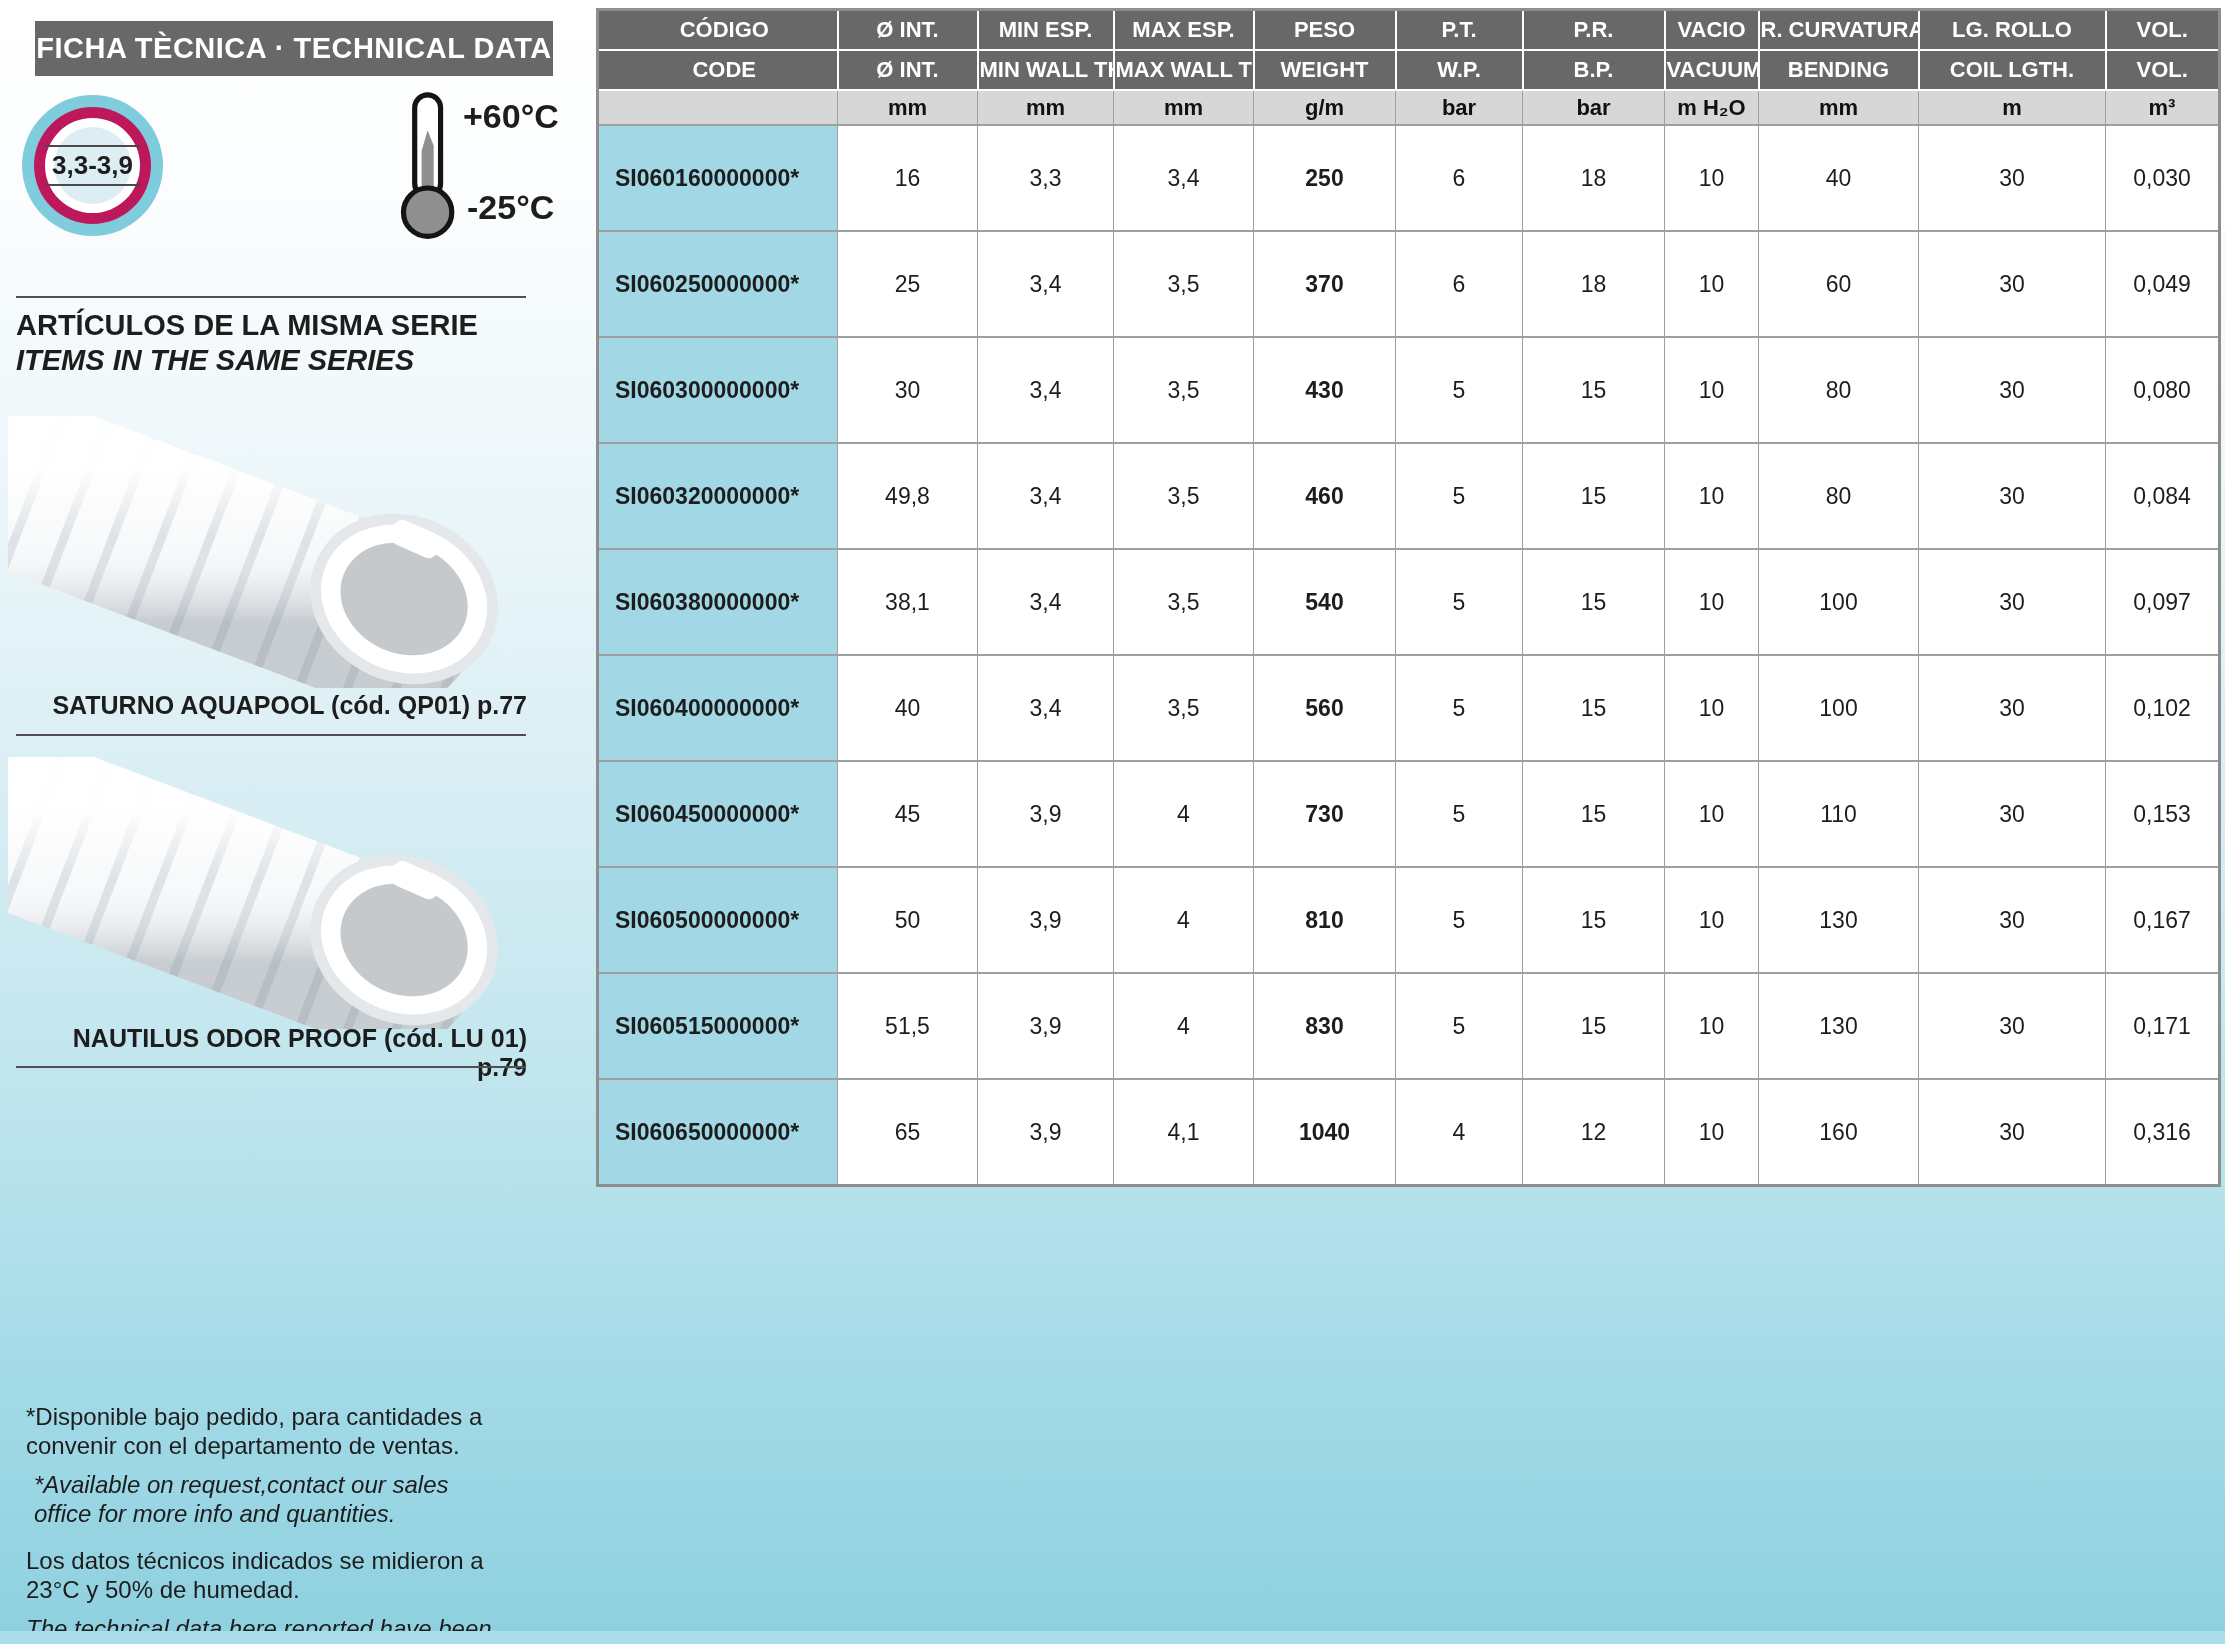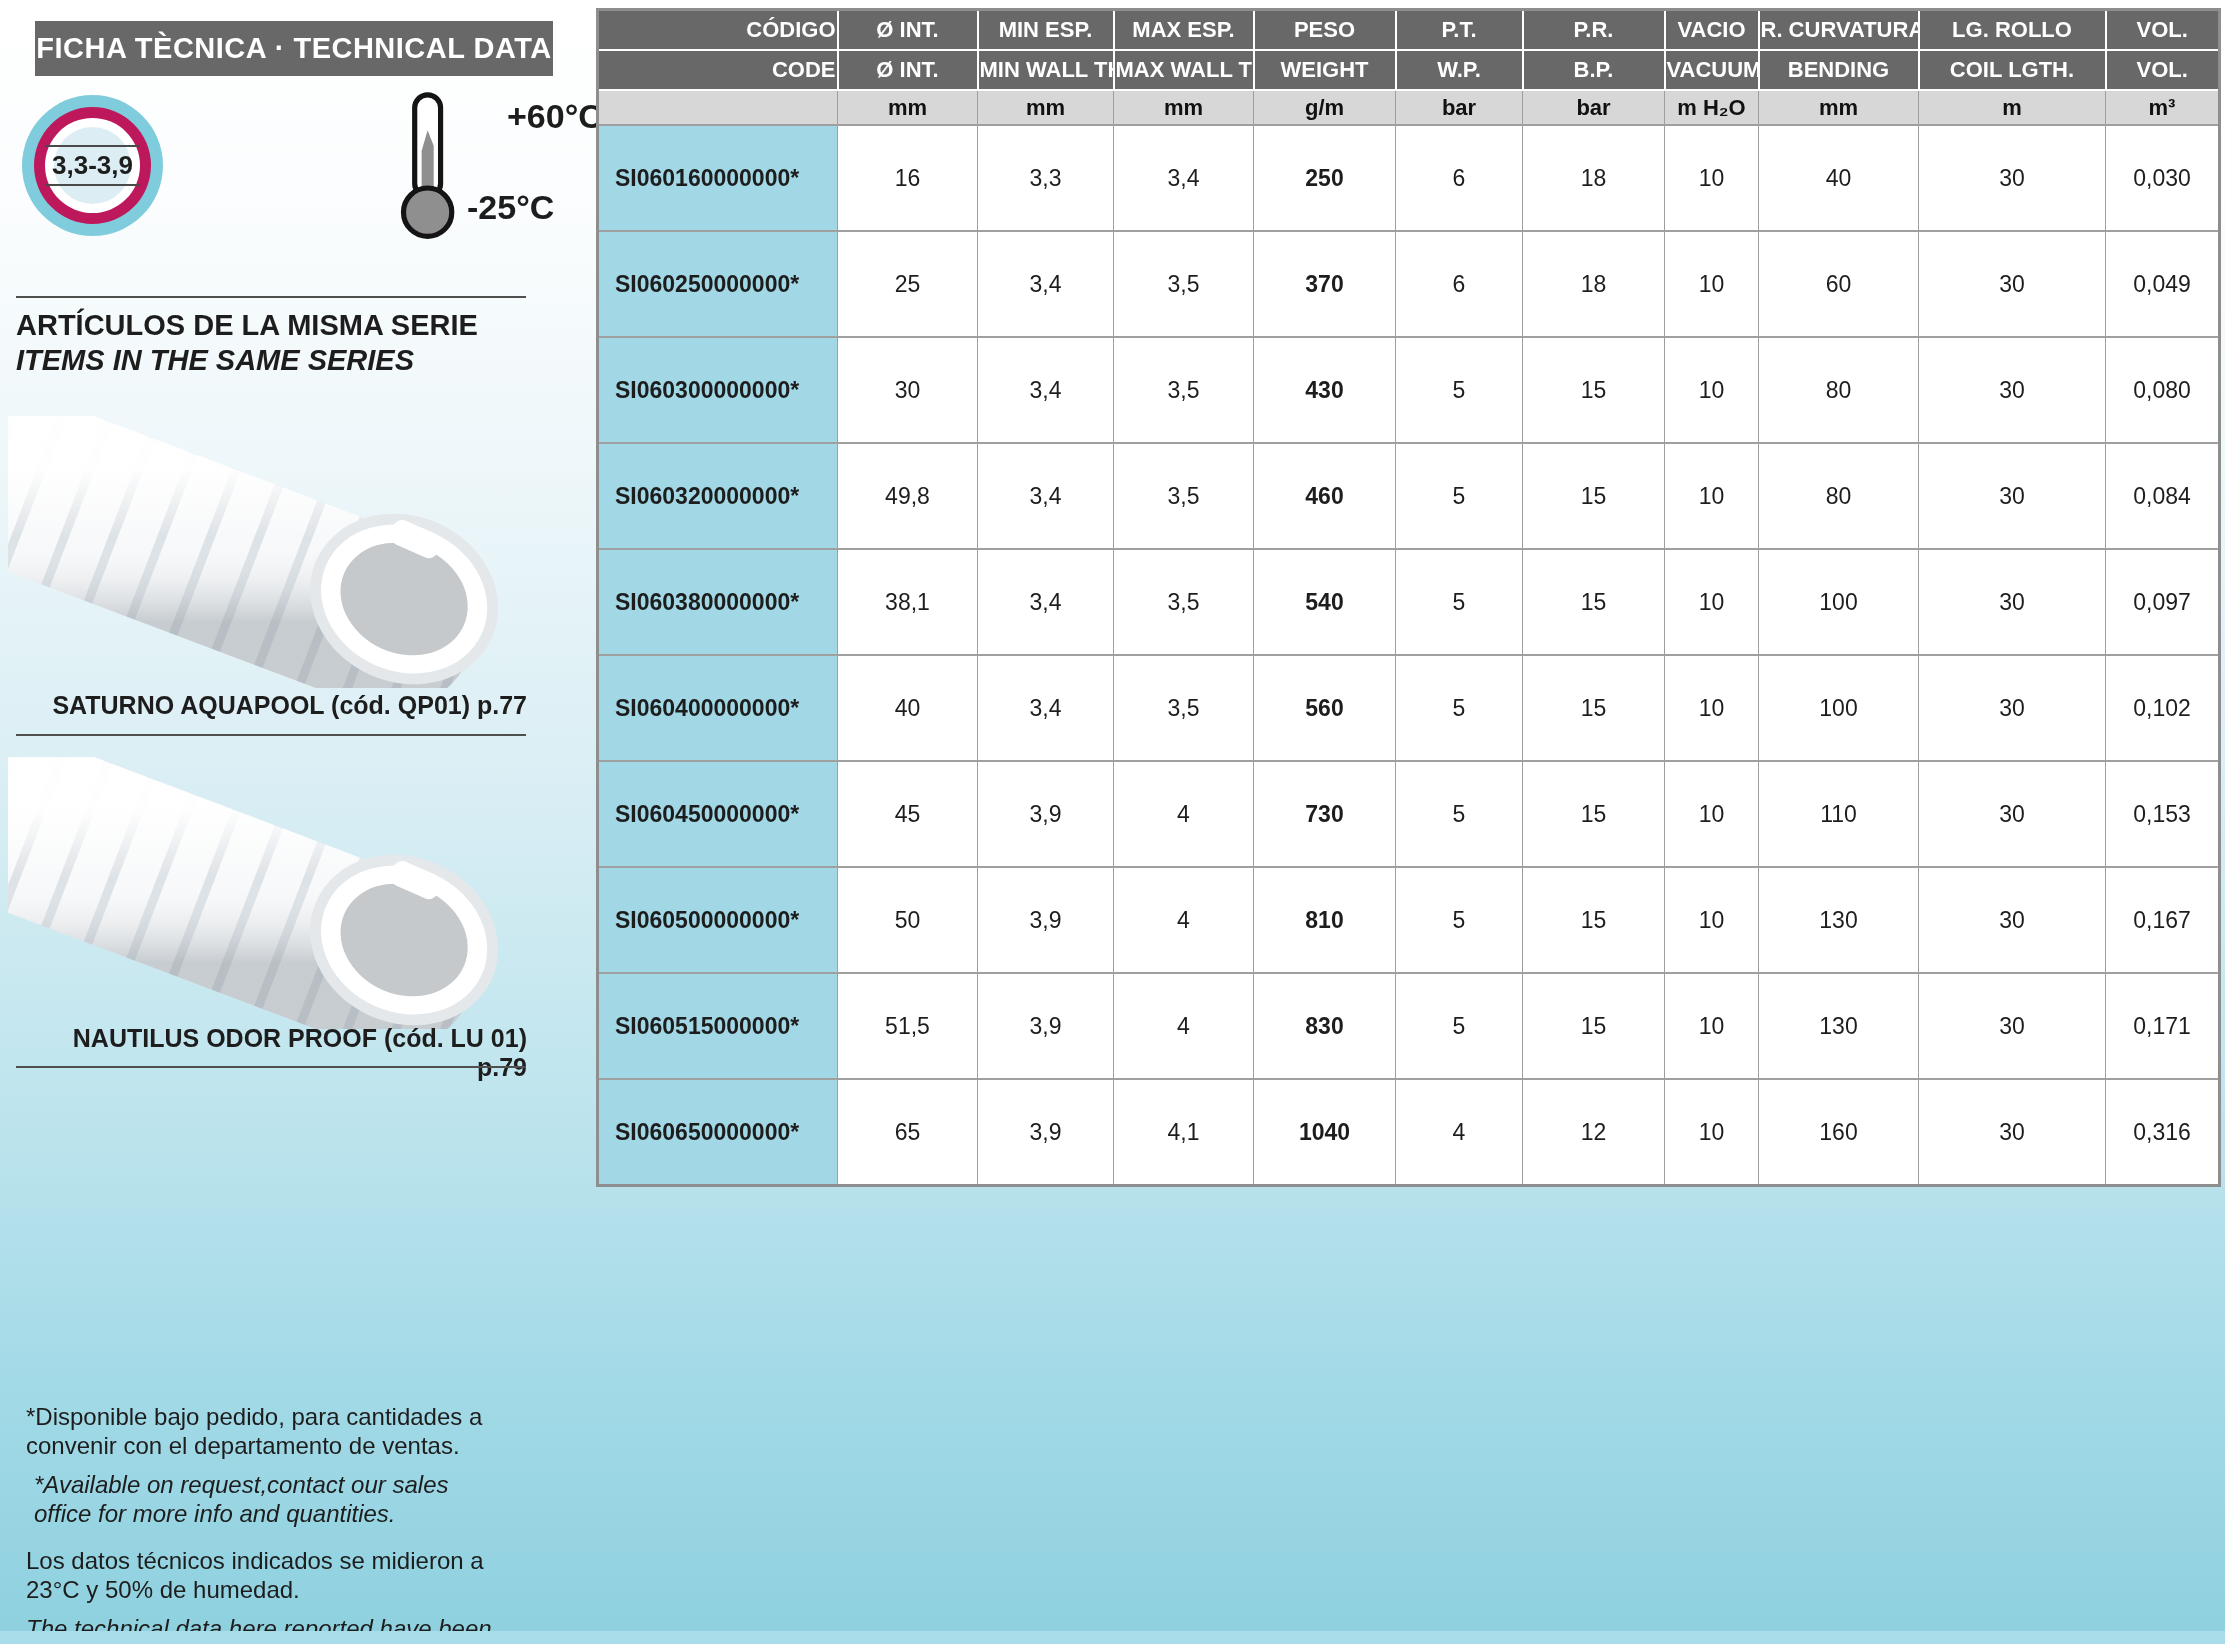--- a/index.html
+++ b/index.html
@@ -21,21 +21,21 @@
     background:var(--header-gray); color:#fff; display:flex; align-items:center; justify-content:center;
     font-weight:700; font-size:29px; letter-spacing:0.5px;
   }
   .ring-icon{position:absolute; left:22px; top:95px; width:141px; height:141px; border-radius:50%;
     background:#7fccdd; display:flex; align-items:center; justify-content:center;}
   .ring-icon .r2{width:117px;height:117px;border-radius:50%;background:#be185d;display:flex;align-items:center;justify-content:center;}
   .ring-icon .r3{width:95px;height:95px;border-radius:50%;background:#ffffff;display:flex;align-items:center;justify-content:center;}
   .ring-icon .r4{width:77px;height:77px;border-radius:50%;background:#dcedf4;display:flex;align-items:center;justify-content:center;}
   .ring-icon .val{font-weight:700;font-size:26px;border-top:2px solid #4a4a4a;border-bottom:2px solid #4a4a4a;padding:3px 7px;white-space:nowrap;}
   .thermo{position:absolute; left:394px; top:87px;}
-  .temp-max{position:absolute; left:463px; top:97px; font-weight:700; font-size:34px;margin-left:44px;}
+  .temp-max{position:absolute; left:463px; top:97px; font-weight:700; font-size:34px;}
   .temp-min{position:absolute; left:467px; top:188px; font-weight:700; font-size:34px;}
   .rule{position:absolute; left:16px; width:510px; border-top:2px solid #4f4f4f; height:0;}
   .rule1{top:296px;} .rule2{top:734px;} .rule3{top:1066px;}
   .series-head-es{position:absolute; left:16px; top:309px; font-weight:700; font-size:29px;}
   .series-head-en{position:absolute; left:16px; top:344px; font-weight:700; font-style:italic; font-size:29px;}
   .hose{position:absolute; left:8px; width:540px; height:272px;}
   .hose1{top:416px;} .hose2{top:757px;}
   .caption{position:absolute; left:16px; width:511px; text-align:right; font-weight:700; font-size:25px;}
   .caption1{top:691px;} .caption2{top:1024px;}
   .notes{position:absolute; left:16px; top:1392px; width:500px; font-size:24px; line-height:29px;}
@@ -46,21 +46,21 @@
   table.spec{
     position:absolute; left:596px; top:8px; width:1620px;
     border-collapse:collapse; table-layout:fixed;
     border:3px solid #8e8e8e;
   }
   table.spec td{overflow:hidden; white-space:nowrap;}
   thead td{
     background:var(--header-gray); color:#fff; font-weight:700; font-size:22px;
     text-align:center; border:2px solid #ffffff; height:36px;
   }
-  thead tr td:first-child{text-align:right; padding-left:14px;}
+  thead tr td:first-child{text-align:center; padding-left:14px;}
   tr.units td{
     background:var(--units-gray); color:#111; font-weight:700; font-size:22px; text-align:center;
     border-left:1px solid var(--line-gray); border-right:1px solid var(--line-gray);
     border-top:2px solid #ffffff; border-bottom:2px solid var(--line-gray); height:31px;
   }
   tbody td{
     background:#ffffff; font-size:23px; text-align:center; height:102px;
     border-left:1px solid var(--line-gray); border-right:1px solid var(--line-gray);
     border-top:2px solid var(--line-gray); border-bottom:2px solid var(--line-gray);
   }

